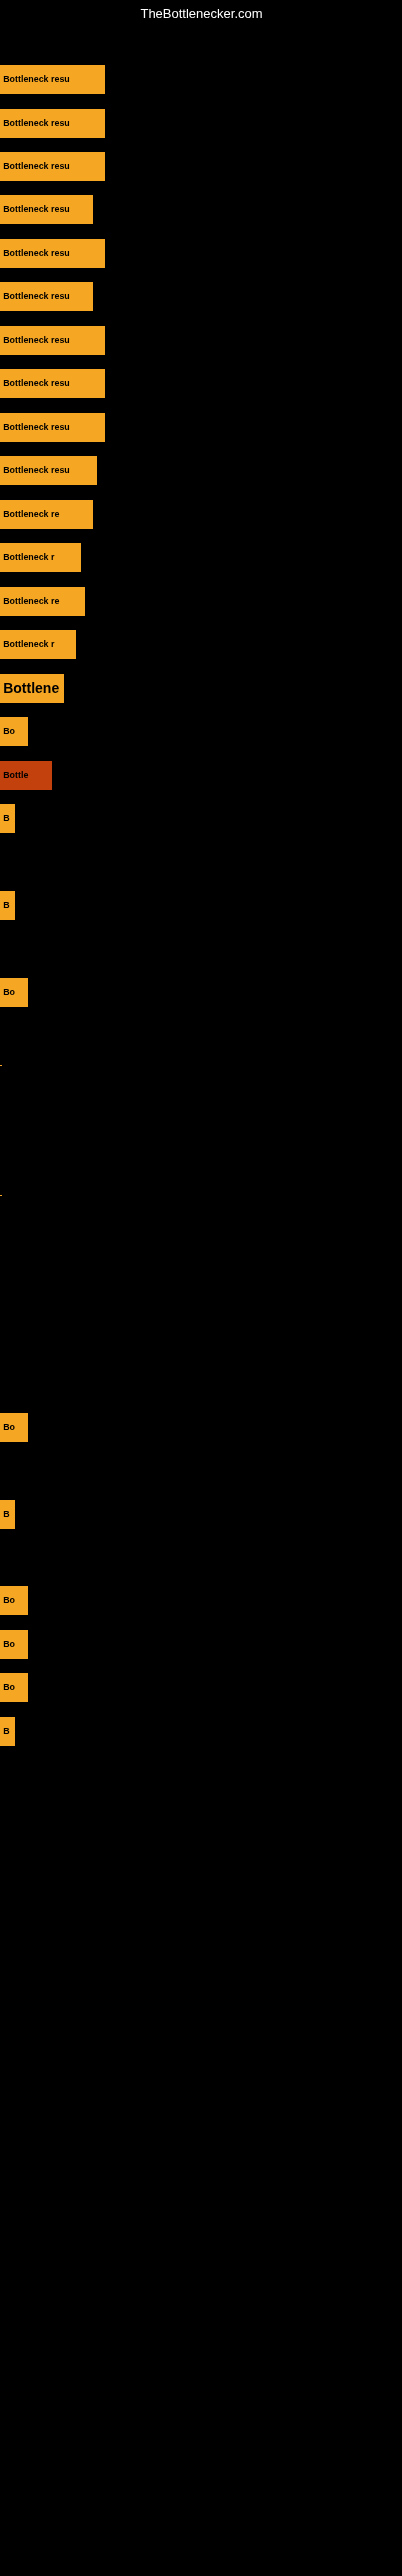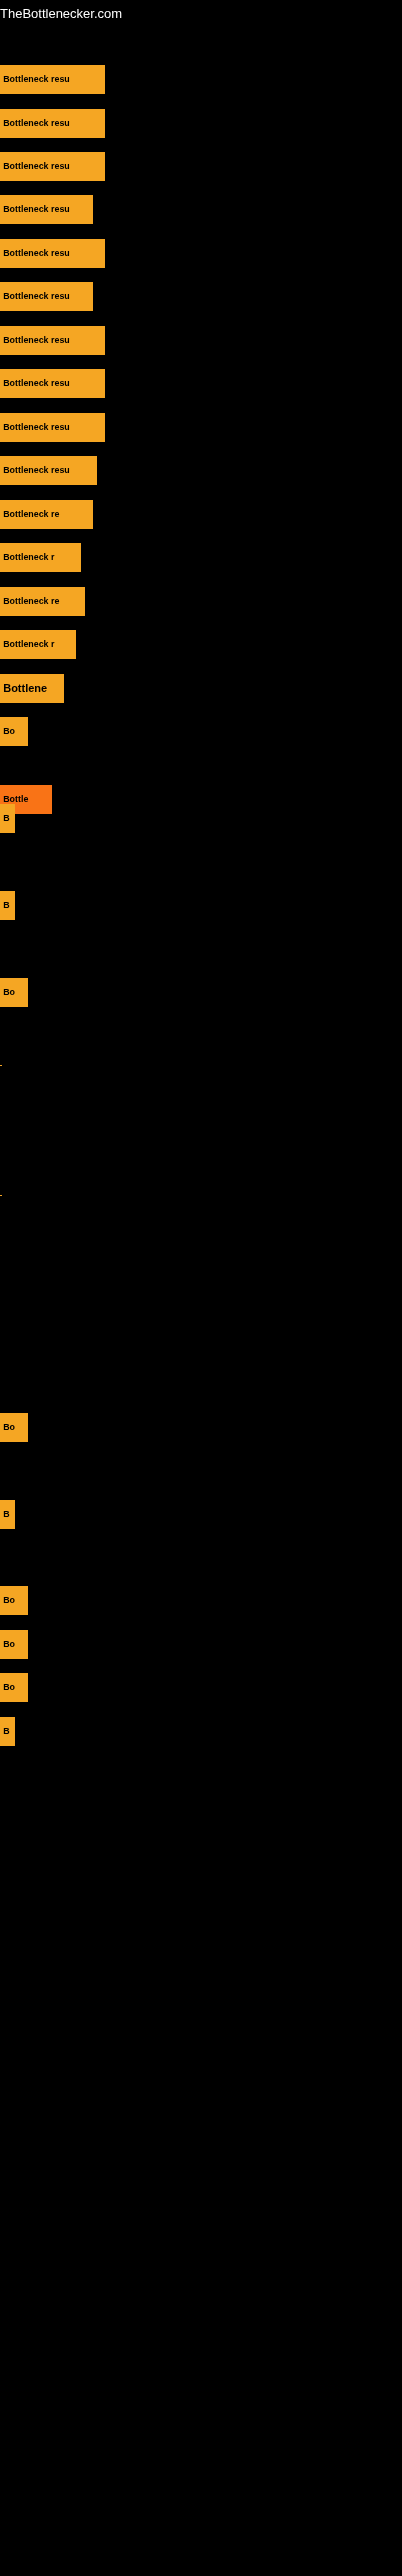--- a/index.html
+++ b/index.html
@@ -12,21 +12,21 @@
       background-color: #000000;
       width: 403px;
       min-height: 2576px;
       font-family: Arial, sans-serif;
       position: relative;
     }
 
     .site-title {
       color: #ffffff;
       font-size: 13px;
-      text-align: left;
+      text-align: center;
       padding: 6.4px 0;
       font-weight: normal;
     }
   </style>
 </head>
 <body>
 
 <div class="site-title">TheBottlenecker.com</div>
 
 <div id="bars-wrapper" style="position:relative; width:339px; min-height:2536px;">
@@ -66,26 +66,26 @@
     <div style="position: absolute; top: 515px; left: 0px; height: 29px; width: 81px; background-color: rgb(245, 166, 35); display: flex; align-items: center; overflow: hidden;">
       <span style="color: rgb(0, 0, 0); font-size: 8.9px; font-weight: bold; padding: 1.6px 3.2px; white-space: nowrap; overflow: hidden;">Bottleneck r</span>
     </div>
     <div style="position: absolute; top: 559px; left: 0px; height: 29px; width: 85px; background-color: rgb(245, 166, 35); display: flex; align-items: center; overflow: hidden;">
       <span style="color: rgb(0, 0, 0); font-size: 8.9px; font-weight: bold; padding: 1.6px 3.2px; white-space: nowrap; overflow: hidden;">Bottleneck re</span>
     </div>
     <div style="position: absolute; top: 602px; left: 0px; height: 29px; width: 76px; background-color: rgb(245, 166, 35); display: flex; align-items: center; overflow: hidden;">
       <span style="color: rgb(0, 0, 0); font-size: 8.9px; font-weight: bold; padding: 1.6px 3.2px; white-space: nowrap; overflow: hidden;">Bottleneck r</span>
     </div>
     <div style="position: absolute; top: 646px; left: 0px; height: 29px; width: 64px; background-color: rgb(245, 166, 35); display: flex; align-items: center; overflow: hidden;">
-      <span style="color: rgb(0, 0, 0); font-size: 11px; font-weight: bold; padding: 1.6px 3.2px; white-space: nowrap; overflow: hidden;">Bottlene</span>
+      <span style="color: rgb(0, 0, 0); font-size: 14px; font-weight: bold; padding: 1.6px 3.2px; white-space: nowrap; overflow: hidden;">Bottlene</span>
     </div>
     <div style="position: absolute; top: 689px; left: 0px; height: 29px; width: 28px; background-color: rgb(245, 166, 35); display: flex; align-items: center; overflow: hidden;">
       <span style="color: rgb(0, 0, 0); font-size: 8.9px; font-weight: bold; padding: 1.6px 3.2px; white-space: nowrap; overflow: hidden;">Bo</span>
     </div>
-    <div style="position: absolute; top: 733px; left: 0px; height: 29px; width: 52px; background-color: #f97316; display: flex; align-items: center; overflow: hidden; margin-top: 24px;">
+    <div style="position: absolute; top: 733px; left: 0px; height: 29px; width: 52px; background-color: #c2410c; display: flex; align-items: center; overflow: hidden;">
       <span style="color: rgb(0, 0, 0); font-size: 8.9px; font-weight: bold; padding: 1.6px 3.2px; white-space: nowrap; overflow: hidden;">Bottle</span>
     </div>
     <div style="position: absolute; top: 776px; left: 0px; height: 29px; width: 14.5px; background-color: rgb(245, 166, 35); display: flex; align-items: center; overflow: hidden;">
       <span style="color: rgb(0, 0, 0); font-size: 8.9px; font-weight: bold; padding: 1.6px 3.2px; white-space: nowrap; overflow: hidden;">B</span>
     </div>
     <div style="position: absolute; top: 863px; left: 0px; height: 29px; width: 14.5px; background-color: rgb(245, 166, 35); display: flex; align-items: center; overflow: hidden;">
       <span style="color: rgb(0, 0, 0); font-size: 8.9px; font-weight: bold; padding: 1.6px 3.2px; white-space: nowrap; overflow: hidden;">B</span>
     </div>
     <div style="position: absolute; top: 950px; left: 0px; height: 29px; width: 28px; background-color: rgb(245, 166, 35); display: flex; align-items: center; overflow: hidden;">
       <span style="color: rgb(0, 0, 0); font-size: 8.9px; font-weight: bold; padding: 1.6px 3.2px; white-space: nowrap; overflow: hidden;">Bo</span>

